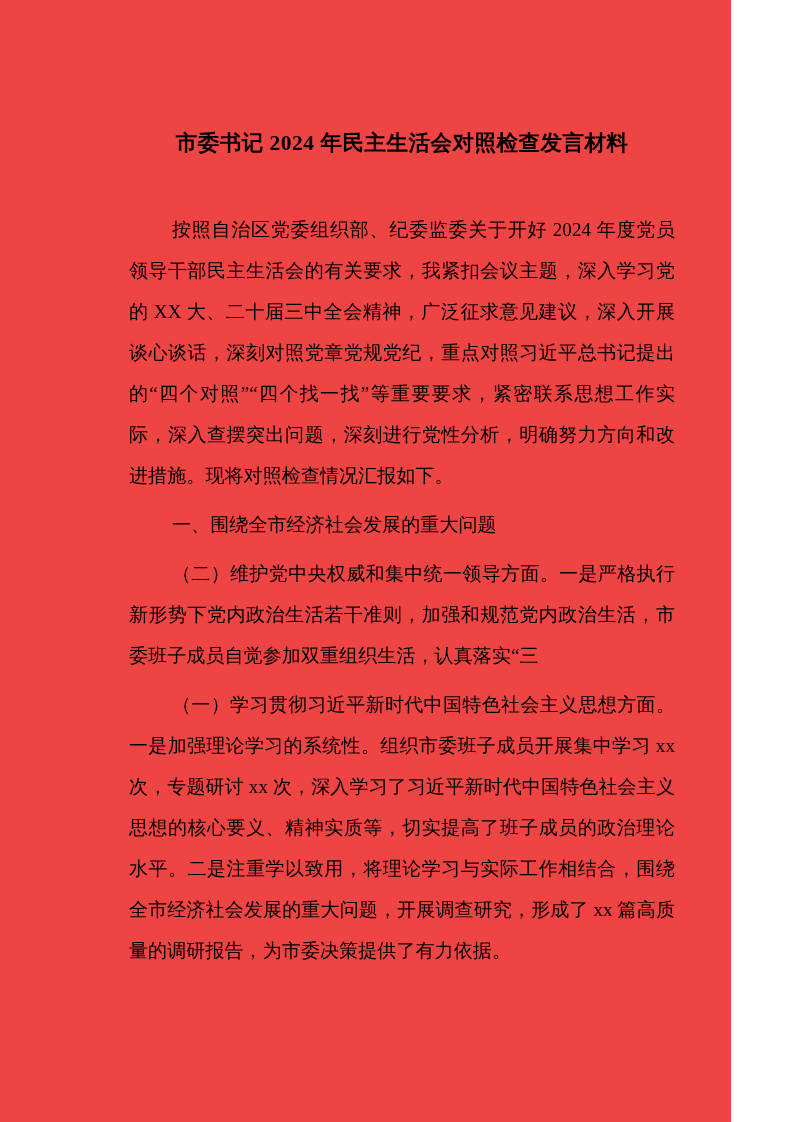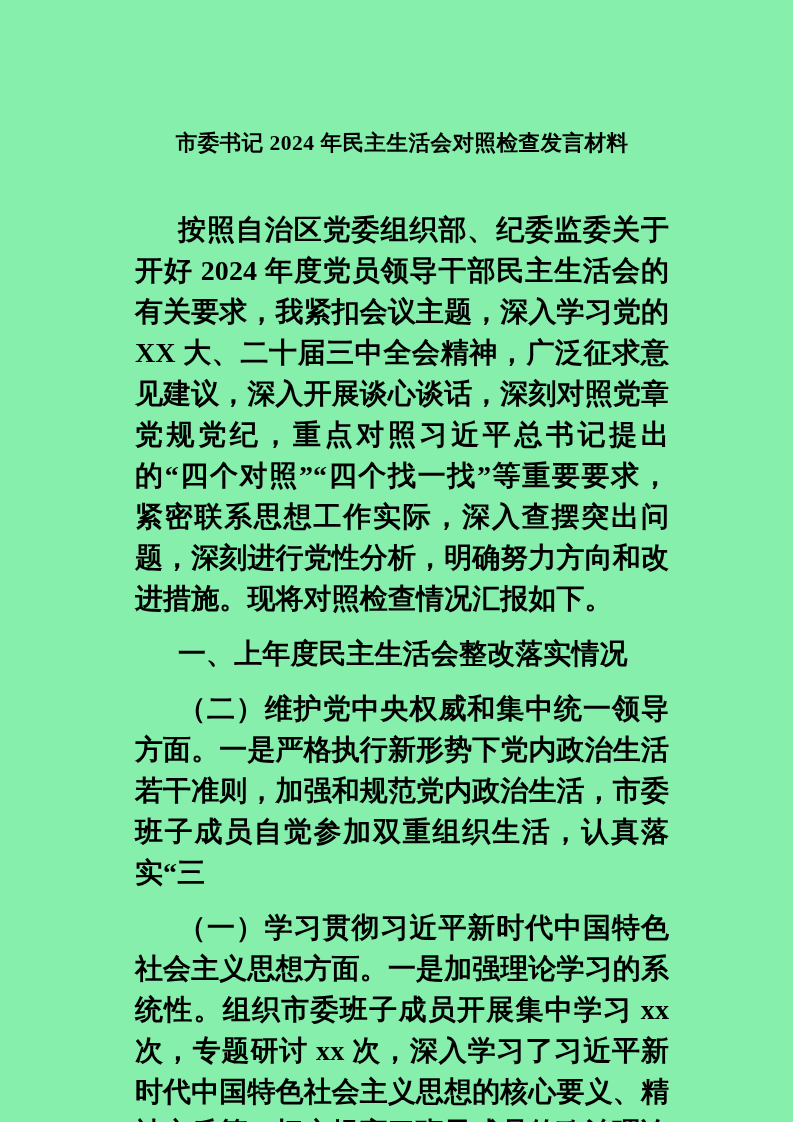--- a/index.html
+++ b/index.html
@@ -2,23 +2,23 @@
 <html><head>
 <meta charset="utf-8">
 <style>
   html, body {
     margin: 0;
     padding: 0;
     background: #ffffff;
   }
   .page {
     position: relative;
-    width: 793px;
+    width: 731px;
     height: 1122px;
-    background: #86efac;
+    background: #ef4444;
     overflow: hidden;
     font-family: "Liberation Serif", "DejaVu Serif", serif;
     color: #000000;
   }
   .content {
     position: absolute;
     left: 121px;
     top: 123px;
     width: 562px;
   }
@@ -26,35 +26,34 @@
     margin: 0 0 45px 0;
     padding: 0;
     font-size: 21.5px;
     font-weight: bold;
     line-height: 41px;
     text-align: center;
     letter-spacing: 0.5px;
     white-space: nowrap;
   }
   .para {
-    margin: 14px;
+    margin: 8px;
     padding: 0;
-    font-size: 28px;
+    font-size: 19px;
     line-height: 41px;
     text-align: justify;
     text-justify: inter-character;
     text-indent: 43px;
     letter-spacing: 0.1px;
-    font-weight: bold;
   }
 </style>
 </head>
 <body>
 
 <div class="page">
   <div class="content">
     <h1 class="doc-title">市委书记 2024 年民主生活会对照检查发言材料</h1>
     <p class="para">按照自治区党委组织部、纪委监委关于开好 2024 年度党员领导干部民主生活会的有关要求，我紧扣会议主题，深入学习党的 XX 大、二十届三中全会精神，广泛征求意见建议，深入开展谈心谈话，深刻对照党章党规党纪，重点对照习近平总书记提出的“四个对照”“四个找一找”等重要要求，紧密联系思想工作实际，深入查摆突出问题，深刻进行党性分析，明确努力方向和改进措施。现将对照检查情况汇报如下。</p>
-    <p class="para">一、上年度民主生活会整改落实情况</p>
+    <p class="para">一、围绕全市经济社会发展的重大问题</p>
     <p class="para">（二）维护党中央权威和集中统一领导方面。一是严格执行新形势下党内政治生活若干准则，加强和规范党内政治生活，市委班子成员自觉参加双重组织生活，认真落实“三</p>
     <p class="para">（一）学习贯彻习近平新时代中国特色社会主义思想方面。一是加强理论学习的系统性。组织市委班子成员开展集中学习 xx 次，专题研讨 xx 次，深入学习了习近平新时代中国特色社会主义思想的核心要义、精神实质等，切实提高了班子成员的政治理论水平。二是注重学以致用，将理论学习与实际工作相结合，围绕全市经济社会发展的重大问题，开展调查研究，形成了 xx 篇高质量的调研报告，为市委决策提供了有力依据。</p>
   </div>
 </div>
 
 </body></html>

